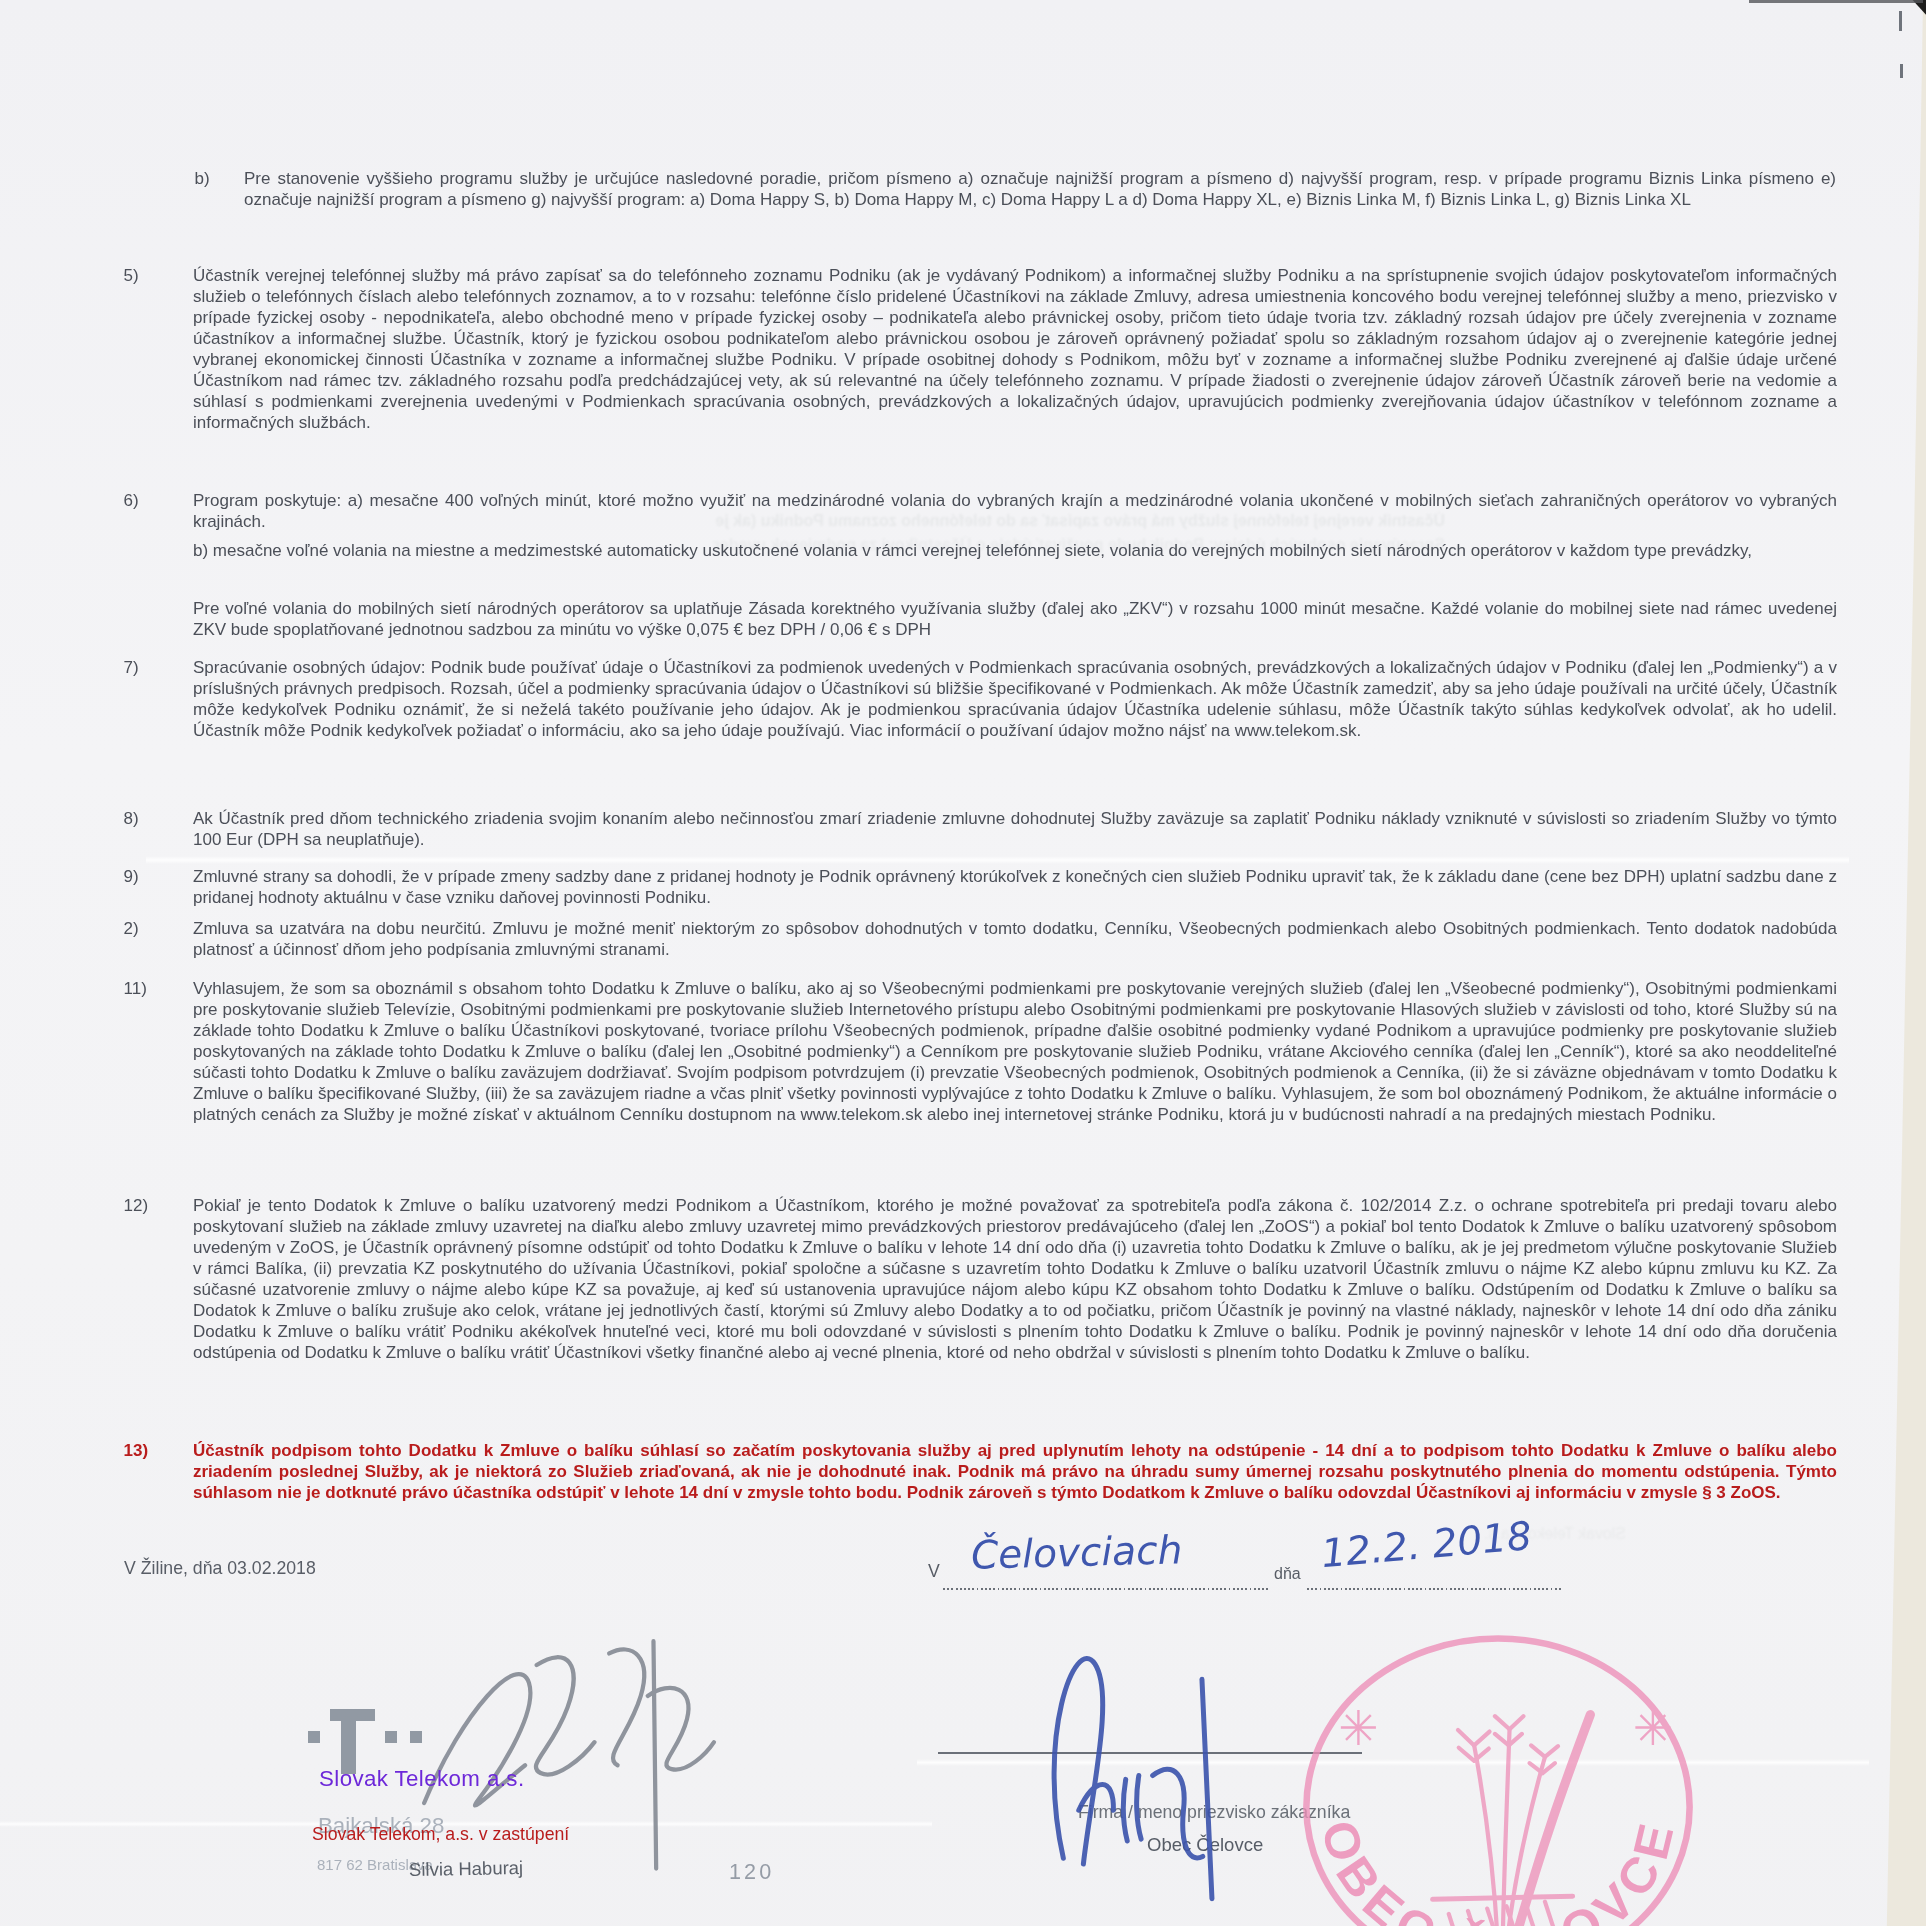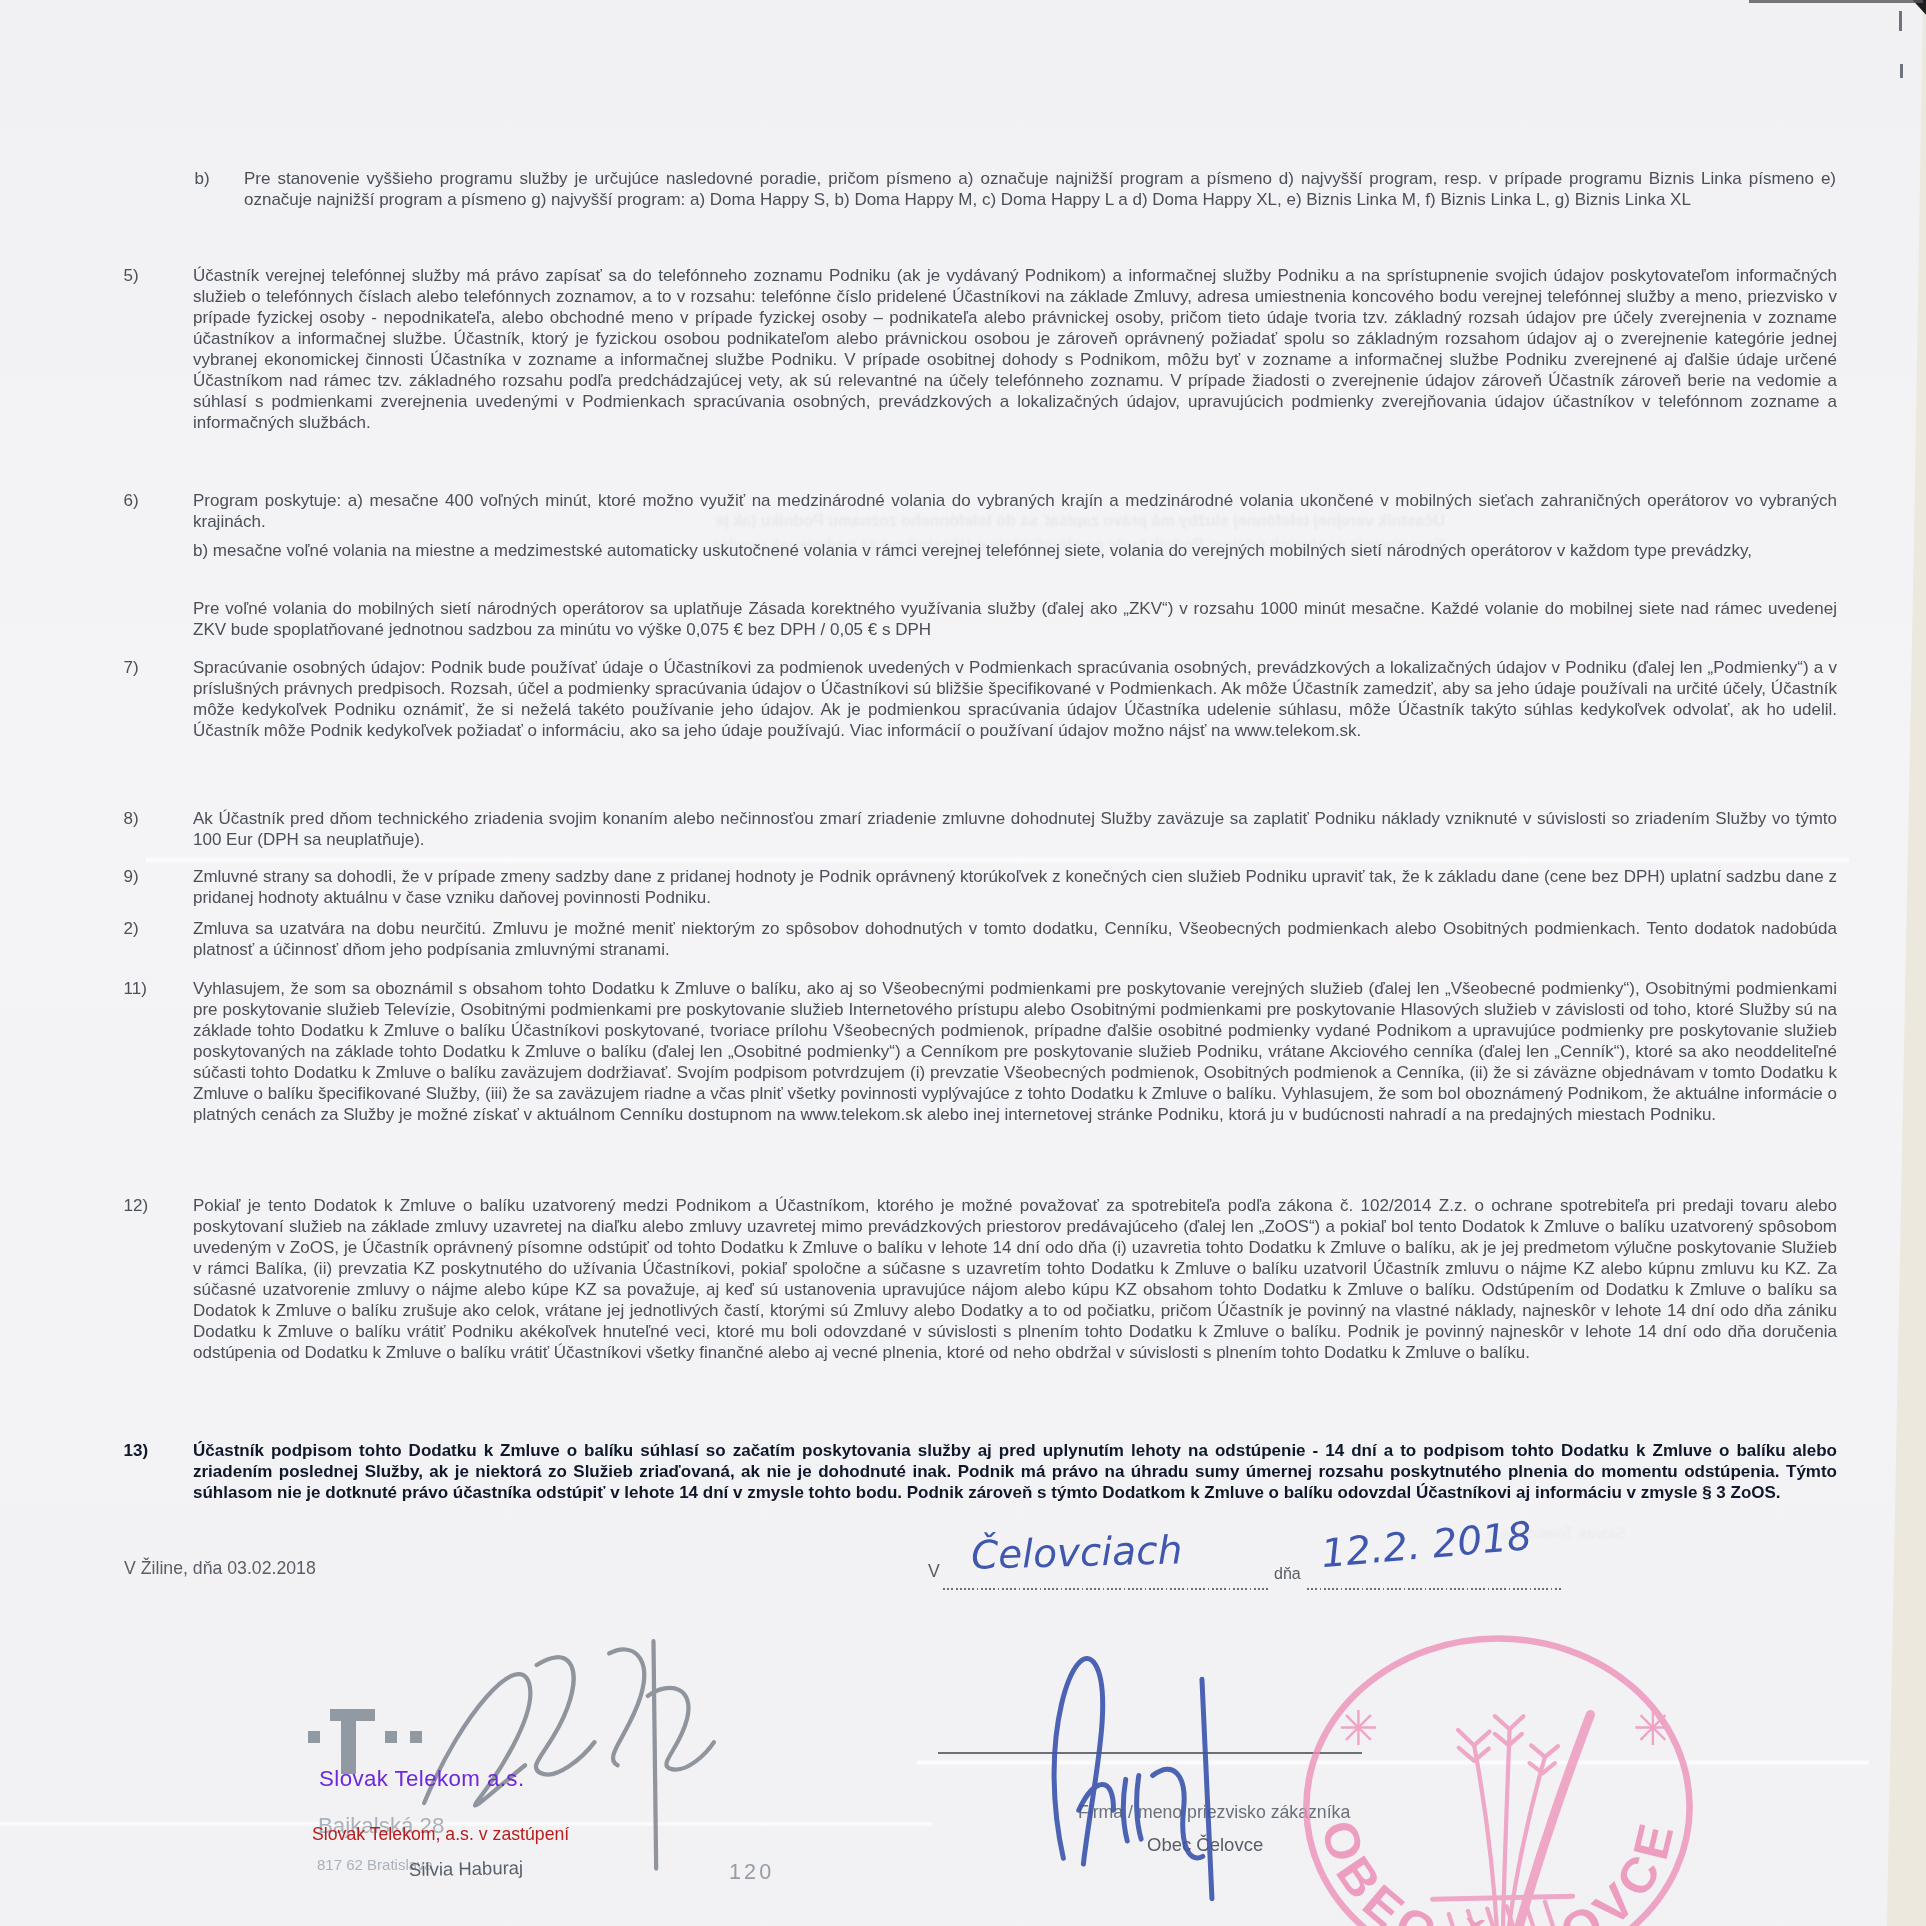--- a/index.html
+++ b/index.html
@@ -12,21 +12,21 @@
          clip-path:polygon(8% 0,100% 0,100% 100%);background:#1d1d1c;}
   .top-edge{position:absolute;left:1749px;top:0;width:174px;height:2.7px;background:#55565a;opacity:.8;}
   .edge-dash{position:absolute;background:#6f747c;}
   .crease{position:absolute;background:linear-gradient(180deg,rgba(255,255,255,0),rgba(255,255,255,.85),rgba(255,255,255,0));}
   .clause{position:absolute;left:119px;width:1718px;font-size:17px;line-height:21px;}
   .clause .num{position:absolute;left:4.6px;top:0;}
   .clause .body{margin-left:74px;text-align:justify;}
   .clause.intro{left:190px;width:1646px;}
   .clause.intro .body{margin-left:54px;}
   .clause.nonum .body{margin-left:74px;}
-  .clause.bold13 .body,.clause.bold13 .num{font-weight:700;color:#0f172a;}
+  .clause.bold13 .body,.clause.bold13 .num{font-weight:700;color:#b91c1c;}
   .printed{position:absolute;white-space:nowrap;}
   .dotline{position:absolute;height:1.9px;
      background:repeating-linear-gradient(90deg,#6b7078 0 1.9px,rgba(0,0,0,0) 1.9px 4.2px);}
   .hand{position:absolute;font-family:"DejaVu Sans",sans-serif;font-style:italic;
         color:#3f57ae;white-space:nowrap;}
   .ghost{position:absolute;color:#6e7d76;opacity:.08;filter:blur(1.2px);
          transform:scaleX(-1);font-size:16px;white-space:nowrap;overflow:hidden;}
   .sq{position:absolute;background:#9199a3;}
   svg{position:absolute;overflow:visible;}
 </style>
@@ -60,21 +60,21 @@
   </div>
 
   <div class="clause" style="top:490px;">
     <span class="num">6)</span>
     <div class="body">Program poskytuje: a) mesačne 400 voľných minút, ktoré možno využiť na medzinárodné volania do vybraných krajín a medzinárodné volania ukončené v mobilných sieťach zahraničných operátorov vo vybraných krajinách.</div>
   </div>
   <div class="clause nonum" style="top:540px;">
     <div class="body">b) mesačne voľné volania na miestne a medzimestské automaticky uskutočnené volania v rámci verejnej telefónnej siete, volania do verejných mobilných sietí národných operátorov v každom type prevádzky,</div>
   </div>
   <div class="clause nonum" style="top:598px;">
-    <div class="body">Pre voľné volania do mobilných sietí národných operátorov sa uplatňuje Zásada korektného využívania služby (ďalej ako „ZKV“) v rozsahu 1000 minút mesačne. Každé volanie do mobilnej siete nad rámec uvedenej ZKV bude spoplatňované jednotnou sadzbou za minútu vo výške 0,075 € bez DPH / 0,05 € s DPH</div>
+    <div class="body">Pre voľné volania do mobilných sietí národných operátorov sa uplatňuje Zásada korektného využívania služby (ďalej ako „ZKV“) v rozsahu 1000 minút mesačne. Každé volanie do mobilnej siete nad rámec uvedenej ZKV bude spoplatňované jednotnou sadzbou za minútu vo výške 0,075 € bez DPH / 0,06 € s DPH</div>
   </div>
 
   <div class="clause" style="top:657px;">
     <span class="num">7)</span>
     <div class="body">Spracúvanie osobných údajov: Podnik bude používať údaje o Účastníkovi za podmienok uvedených v Podmienkach spracúvania osobných, prevádzkových a lokalizačných údajov v Podniku (ďalej len „Podmienky“) a v príslušných právnych predpisoch. Rozsah, účel a podmienky spracúvania údajov o Účastníkovi sú bližšie špecifikované v Podmienkach. Ak môže Účastník zamedziť, aby sa jeho údaje používali na určité účely, Účastník môže kedykoľvek Podniku oznámiť, že si neželá takéto používanie jeho údajov. Ak je podmienkou spracúvania údajov Účastníka udelenie súhlasu, môže Účastník takýto súhlas kedykoľvek odvolať, ak ho udelil. Účastník môže Podnik kedykoľvek požiadať o informáciu, ako sa jeho údaje používajú. Viac informácií o používaní údajov možno nájsť na www.telekom.sk.</div>
   </div>
 
   <div class="clause" style="top:808px;">
     <span class="num">8)</span>
     <div class="body">Ak Účastník pred dňom technického zriadenia svojim konaním alebo nečinnosťou zmarí zriadenie zmluvne dohodnutej Služby zaväzuje sa zaplatiť Podniku náklady vzniknuté v súvislosti so zriadením Služby vo týmto 100 Eur (DPH sa neuplatňuje).</div>

